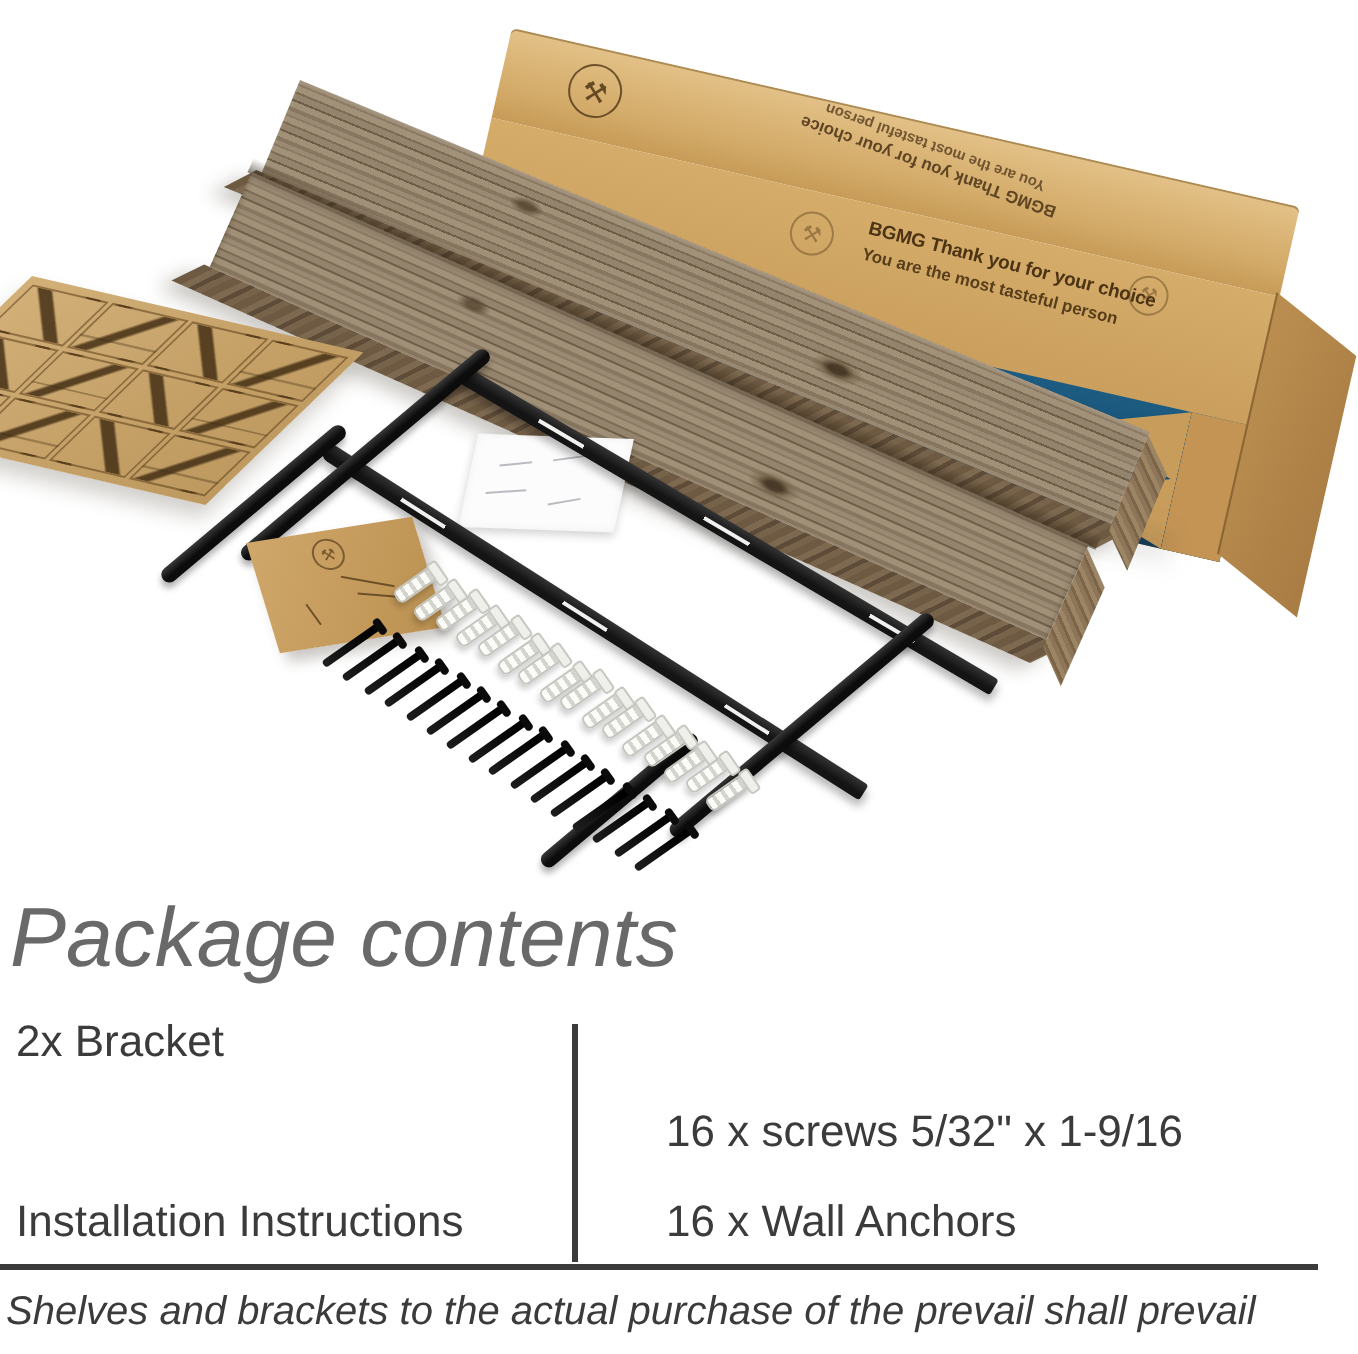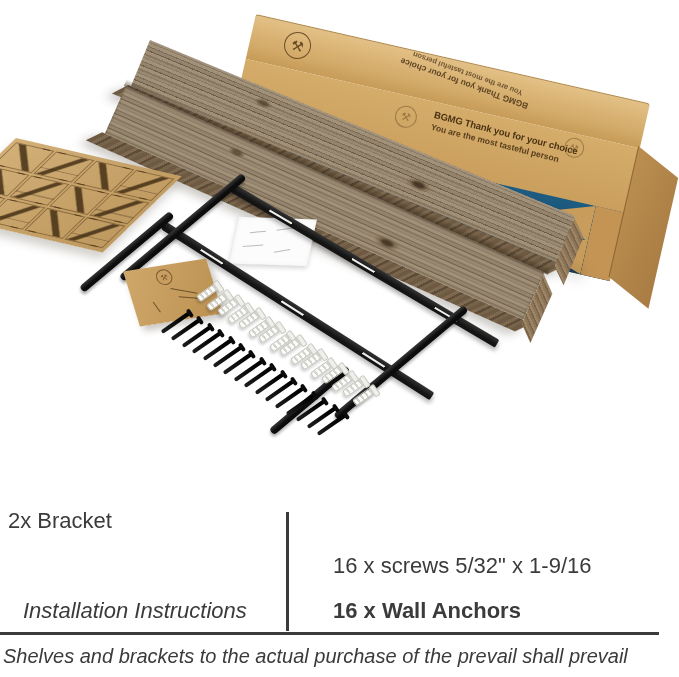--- a/index.html
+++ b/index.html
@@ -120,23 +120,23 @@
      transform:rotate(55deg);transform-origin:50% 2px;}
   .anchor::before{content:'';position:absolute;top:-3px;left:-2.5px;width:11px;height:4px;
      background:#efefeb;border:1px solid #c9c9c3;border-radius:2px;}
 
   
   .heading{position:absolute;left:5px;top:448px;font-size:42px;font-style:italic;
      color:var(--heading_text,#696969);letter-spacing:0;line-height:1;z-index:5;}
   .item{position:absolute;font-size:22px;color:var(--body_text,#3b3b3b);line-height:1;z-index:5;}
   .item.l0{left:8px;top:510px;}
   .item.l1{left:8px;top:555px;}
-  .item.l2{left:23px;top:600px;font-style:italic;}
+  .item.l2{left:8px;top:600px;}
   .item.r0{left:333px;top:555px;}
-  .item.r1{left:333px;top:600px;font-weight:bold;}
+  .item.r1{left:333px;top:600px;}
   .vdivider{position:absolute;left:286px;top:512px;width:3px;height:119px;
      background:var(--body_text,#3d3d3d);z-index:5;}
   .hrule{position:absolute;left:0;top:632px;width:659px;height:3px;
      background:var(--body_text,#3d3d3d);z-index:5;}
   .footnote{position:absolute;left:3px;top:645px;font-size:20px;font-style:italic;
      color:var(--body_text,#3a3a3a);line-height:1.15;z-index:5;white-space:nowrap;}
 </style>
 </head>
 <body>
 
@@ -246,20 +246,21 @@
       <div class="screw" style="left: 269.2px; top: 366.4px;"></div>
       <div class="screw" style="left: 279.6px; top: 373.2px;"></div>
       <div class="screw" style="left: 290px; top: 380px;"></div>
       <div class="screw" style="left: 300.4px; top: 386.8px;"></div>
       <div class="screw" style="left: 310.8px; top: 393.6px;"></div>
       <div class="screw" style="left: 321.2px; top: 400.4px;"></div>
       <div class="screw" style="left: 331.6px; top: 407.2px;"></div>
       <div class="screw" style="left: 342px; top: 414px;"></div>
     </div>
 
+  <div class="heading">Package contents</div>
   <div class="item l0">2x Bracket</div>
   <div class="item l2">Installation Instructions</div>
   <div class="item r0">16 x screws 5/32" x 1-9/16</div>
   <div class="item r1">16 x Wall Anchors</div>
   <div class="vdivider"></div>
   <div class="hrule"></div>
   <div class="footnote">Shelves and brackets to the actual purchase of the prevail shall prevail</div>
 
 </div>
 

